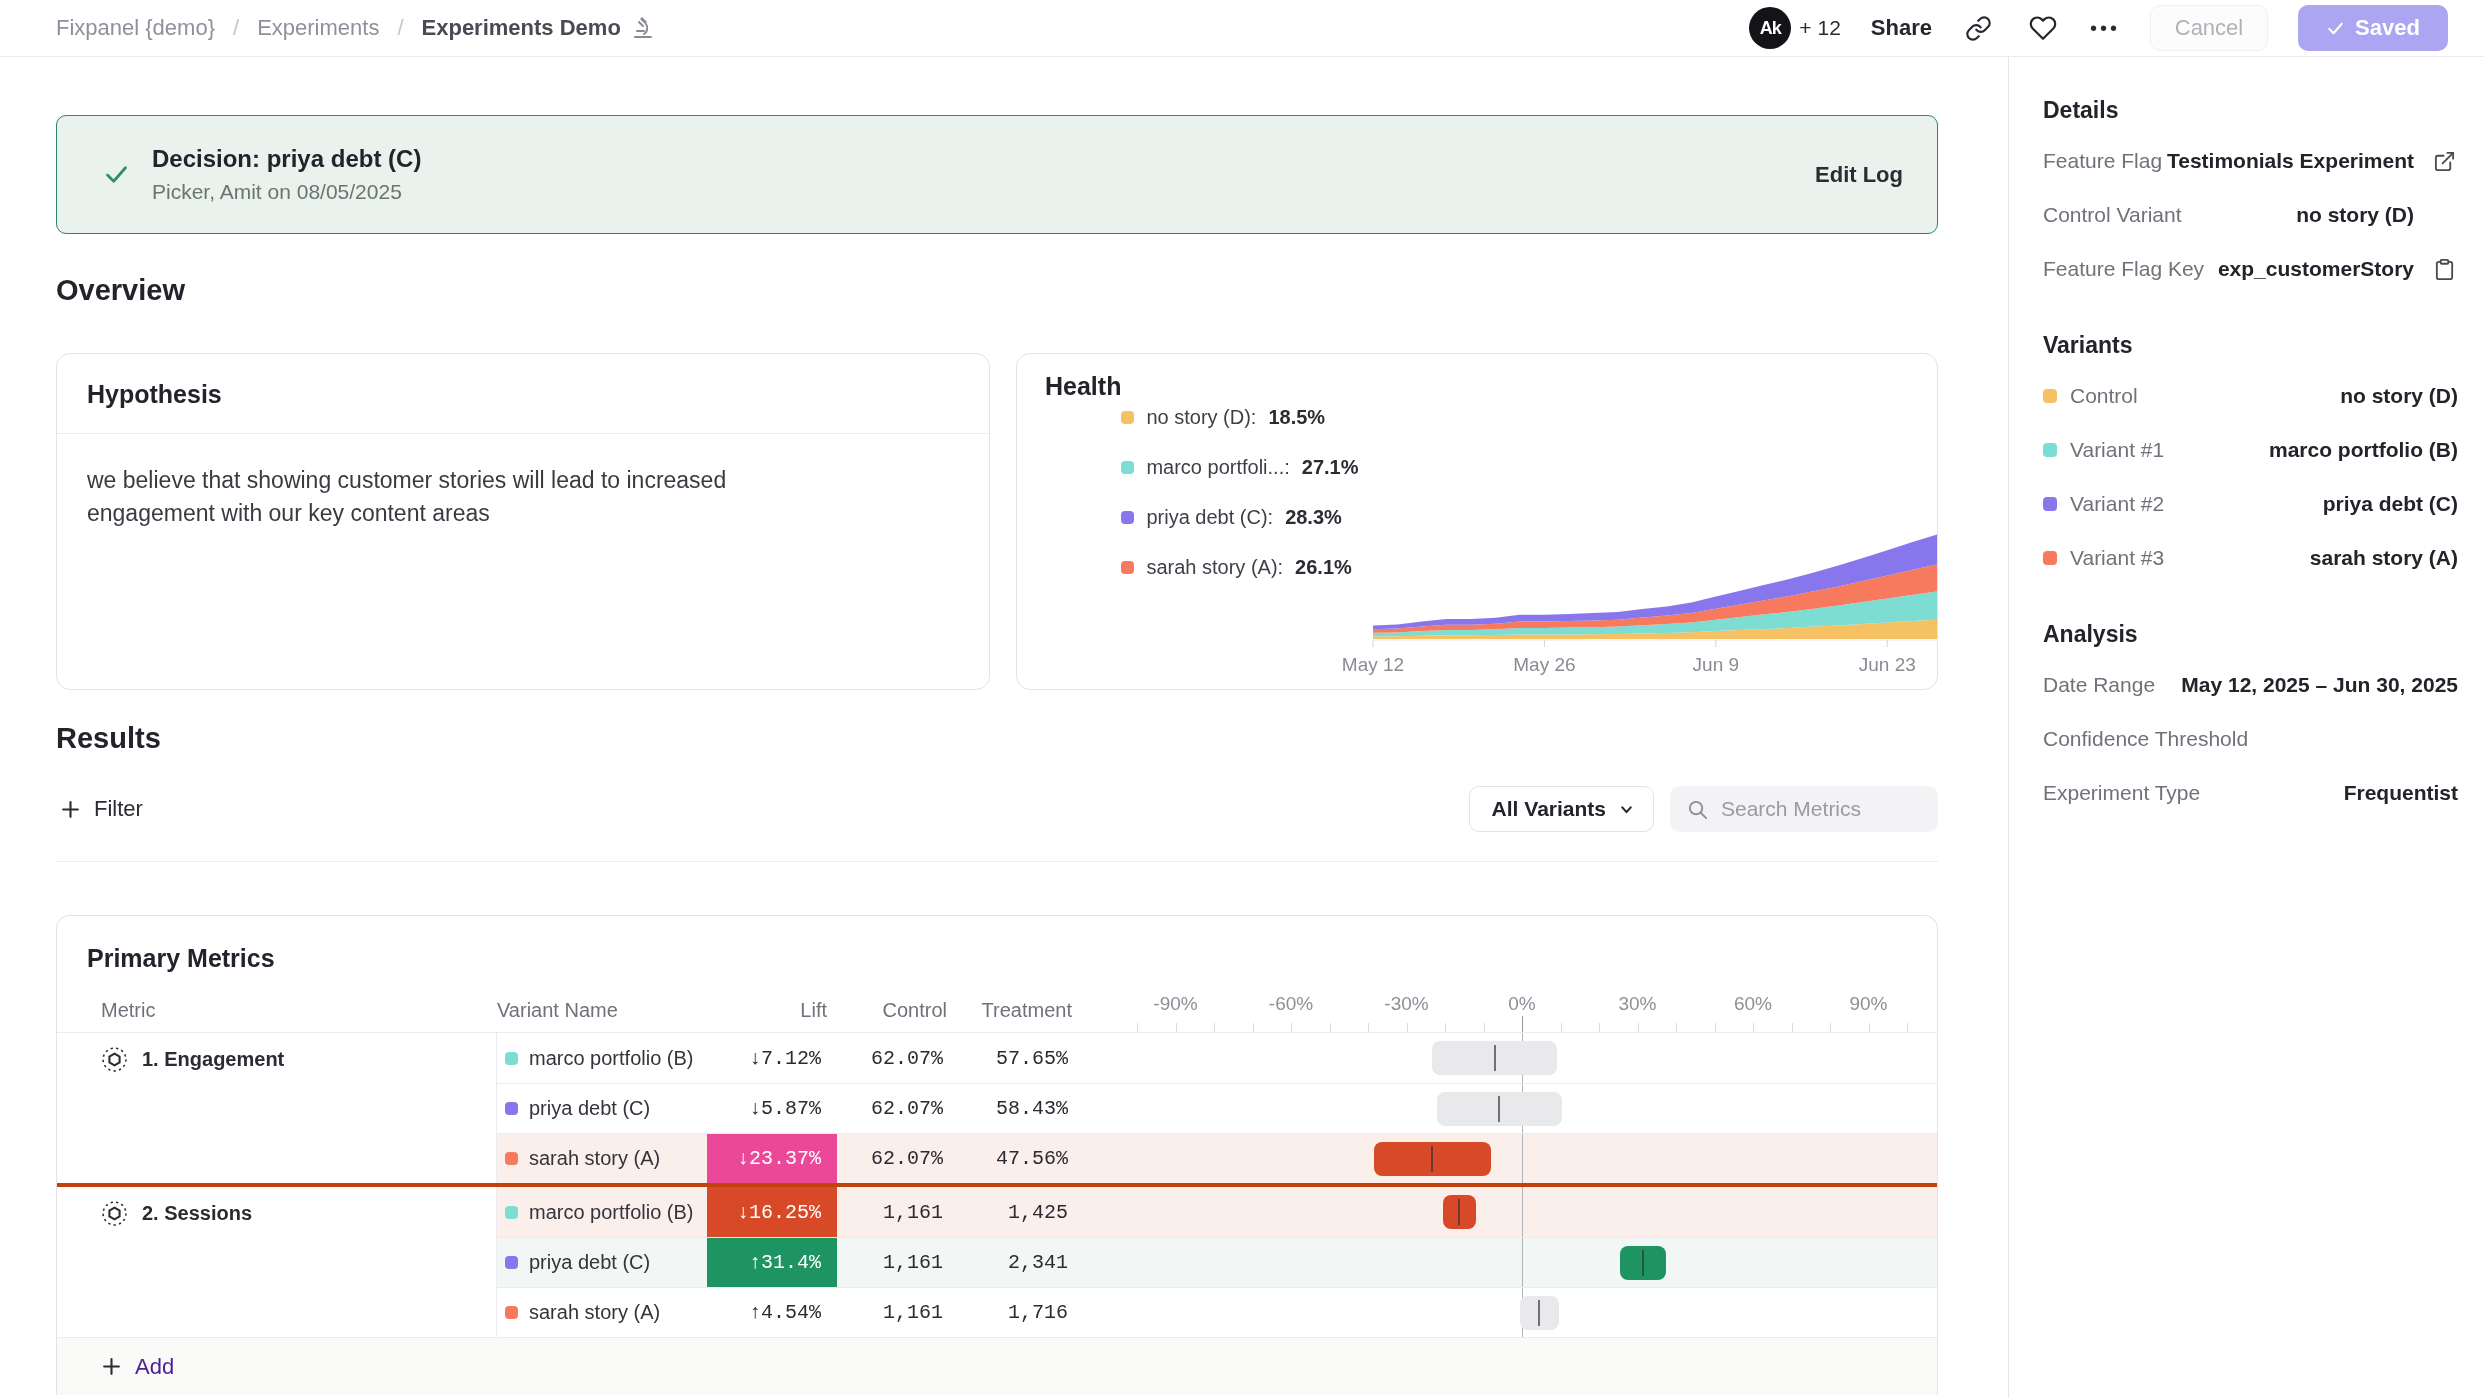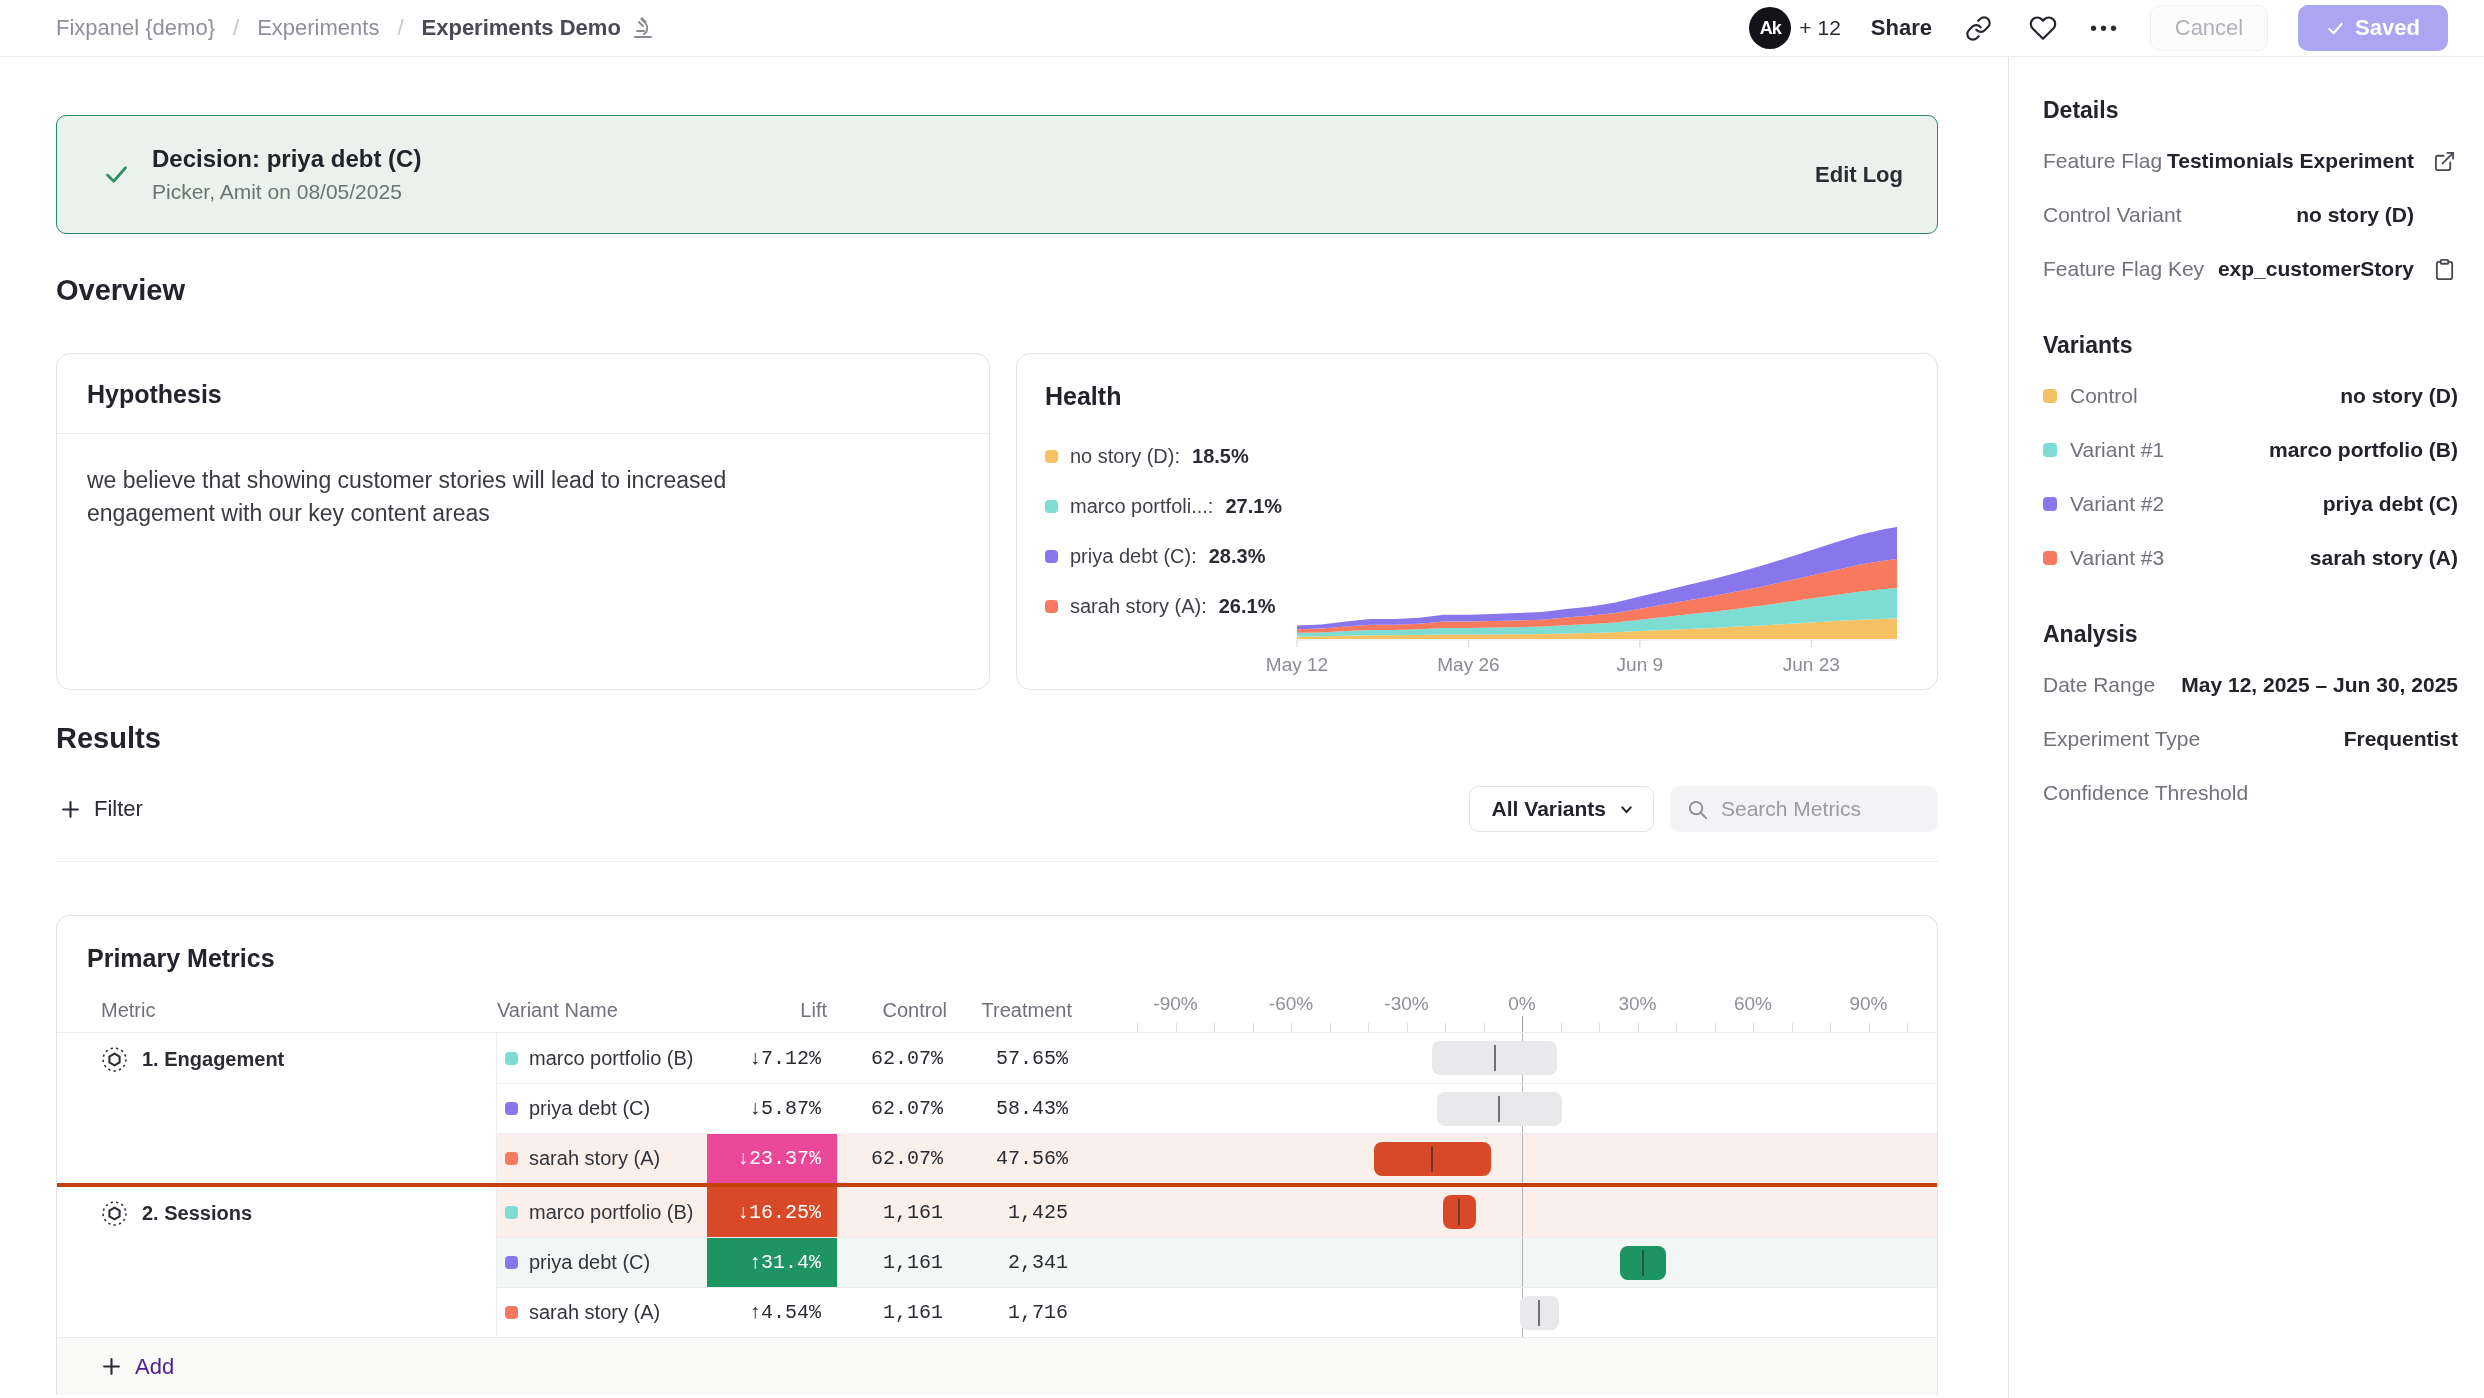--- a/index.html
+++ b/index.html
@@ -43,21 +43,21 @@
   .h1 { font-size:29px; font-weight:700; color:#23232b; }
   .overview-h { margin-top:40px; }
   .results-h { margin-top:32px; }
 
   
   .cards { margin-top:46px; display:grid; grid-template-columns:934px 1fr; gap:26px; height:337px; }
   .card { background:#fff; border:1px solid #e3e3e7; border-radius:14px; overflow:hidden; }
   .card-title { font-size:25px; font-weight:700; color:#23232b; }
   .hyp-head { padding:26px 30px 24px; border-bottom:1px solid #ececf0; }
   .hyp-body { padding:30px; font-size:23px; line-height:1.45; color:#3a3a42; max-width:820px; }
-  .health { padding:28px 28px 18px; display:flex; flex-direction:column; height:100%; }
+  .health { padding:18px 28px 18px; display:flex; flex-direction:row; height:100%; }
   .health-content { flex:1; display:flex; margin-top:26px; }
   .legend { width:252px; display:flex; flex-direction:column; gap:27px; padding-top:8px; }
   .legend-item { display:flex; align-items:center; gap:12px; font-size:20px; color:#3f3f48; }
   .legend-swatch { width:13px; height:13px; border-radius:4px; flex:0 0 13px; }
   .legend-val { font-weight:700; color:#2b2b33; }
   .chart-box { flex:1; display:flex; align-items:flex-end; }
   .chart-box svg { overflow:visible; }
 
   
   .toolbar { margin-top:30px; height:48px; display:flex; align-items:center; }
@@ -523,24 +523,24 @@
           </div>
       </div>
       <div class="side-section">
         <div class="side-h">Analysis</div>
         <div class="side-rows" id="analysis-rows">
             <div class="side-row">
               <span class="side-label">Date Range</span>
               <span class="side-value">May 12, 2025 – Jun 30, 2025</span>
             </div>
             <div class="side-row">
+              <span class="side-label">Confidence Threshold</span>
+              <span class="side-value"></span>
+            </div>
+            <div class="side-row">
               <span class="side-label">Experiment Type</span>
               <span class="side-value">Frequentist</span>
-            </div>
-            <div class="side-row">
-              <span class="side-label">Confidence Threshold</span>
-              <span class="side-value"></span>
             </div>
           </div>
       </div>
     </div>
   </div>
 </div>
 
 </body></html>

